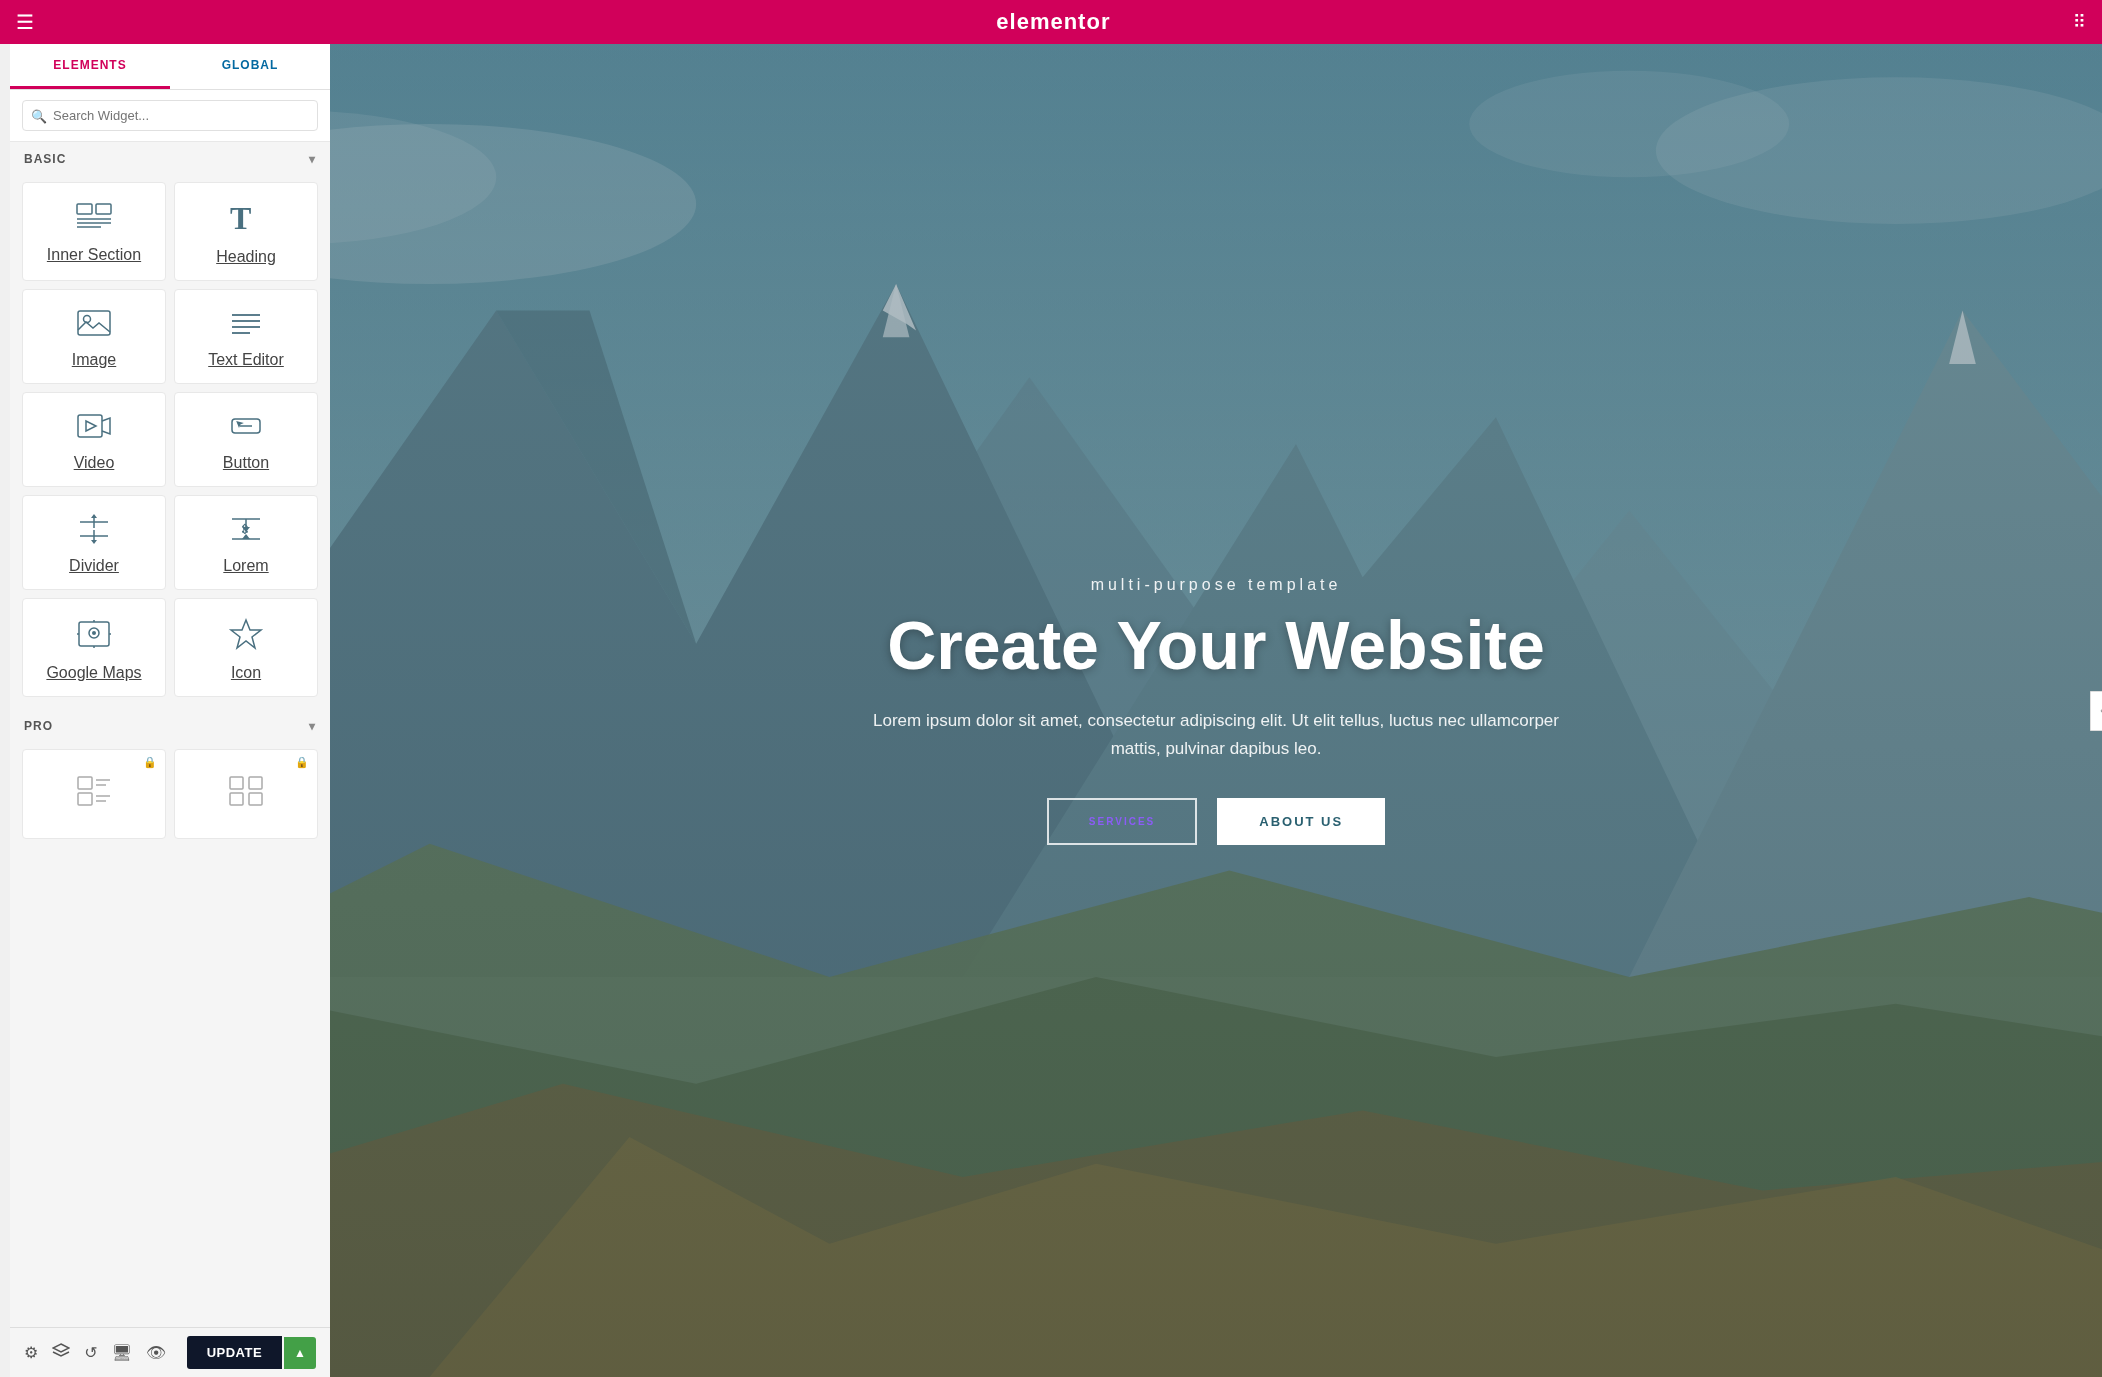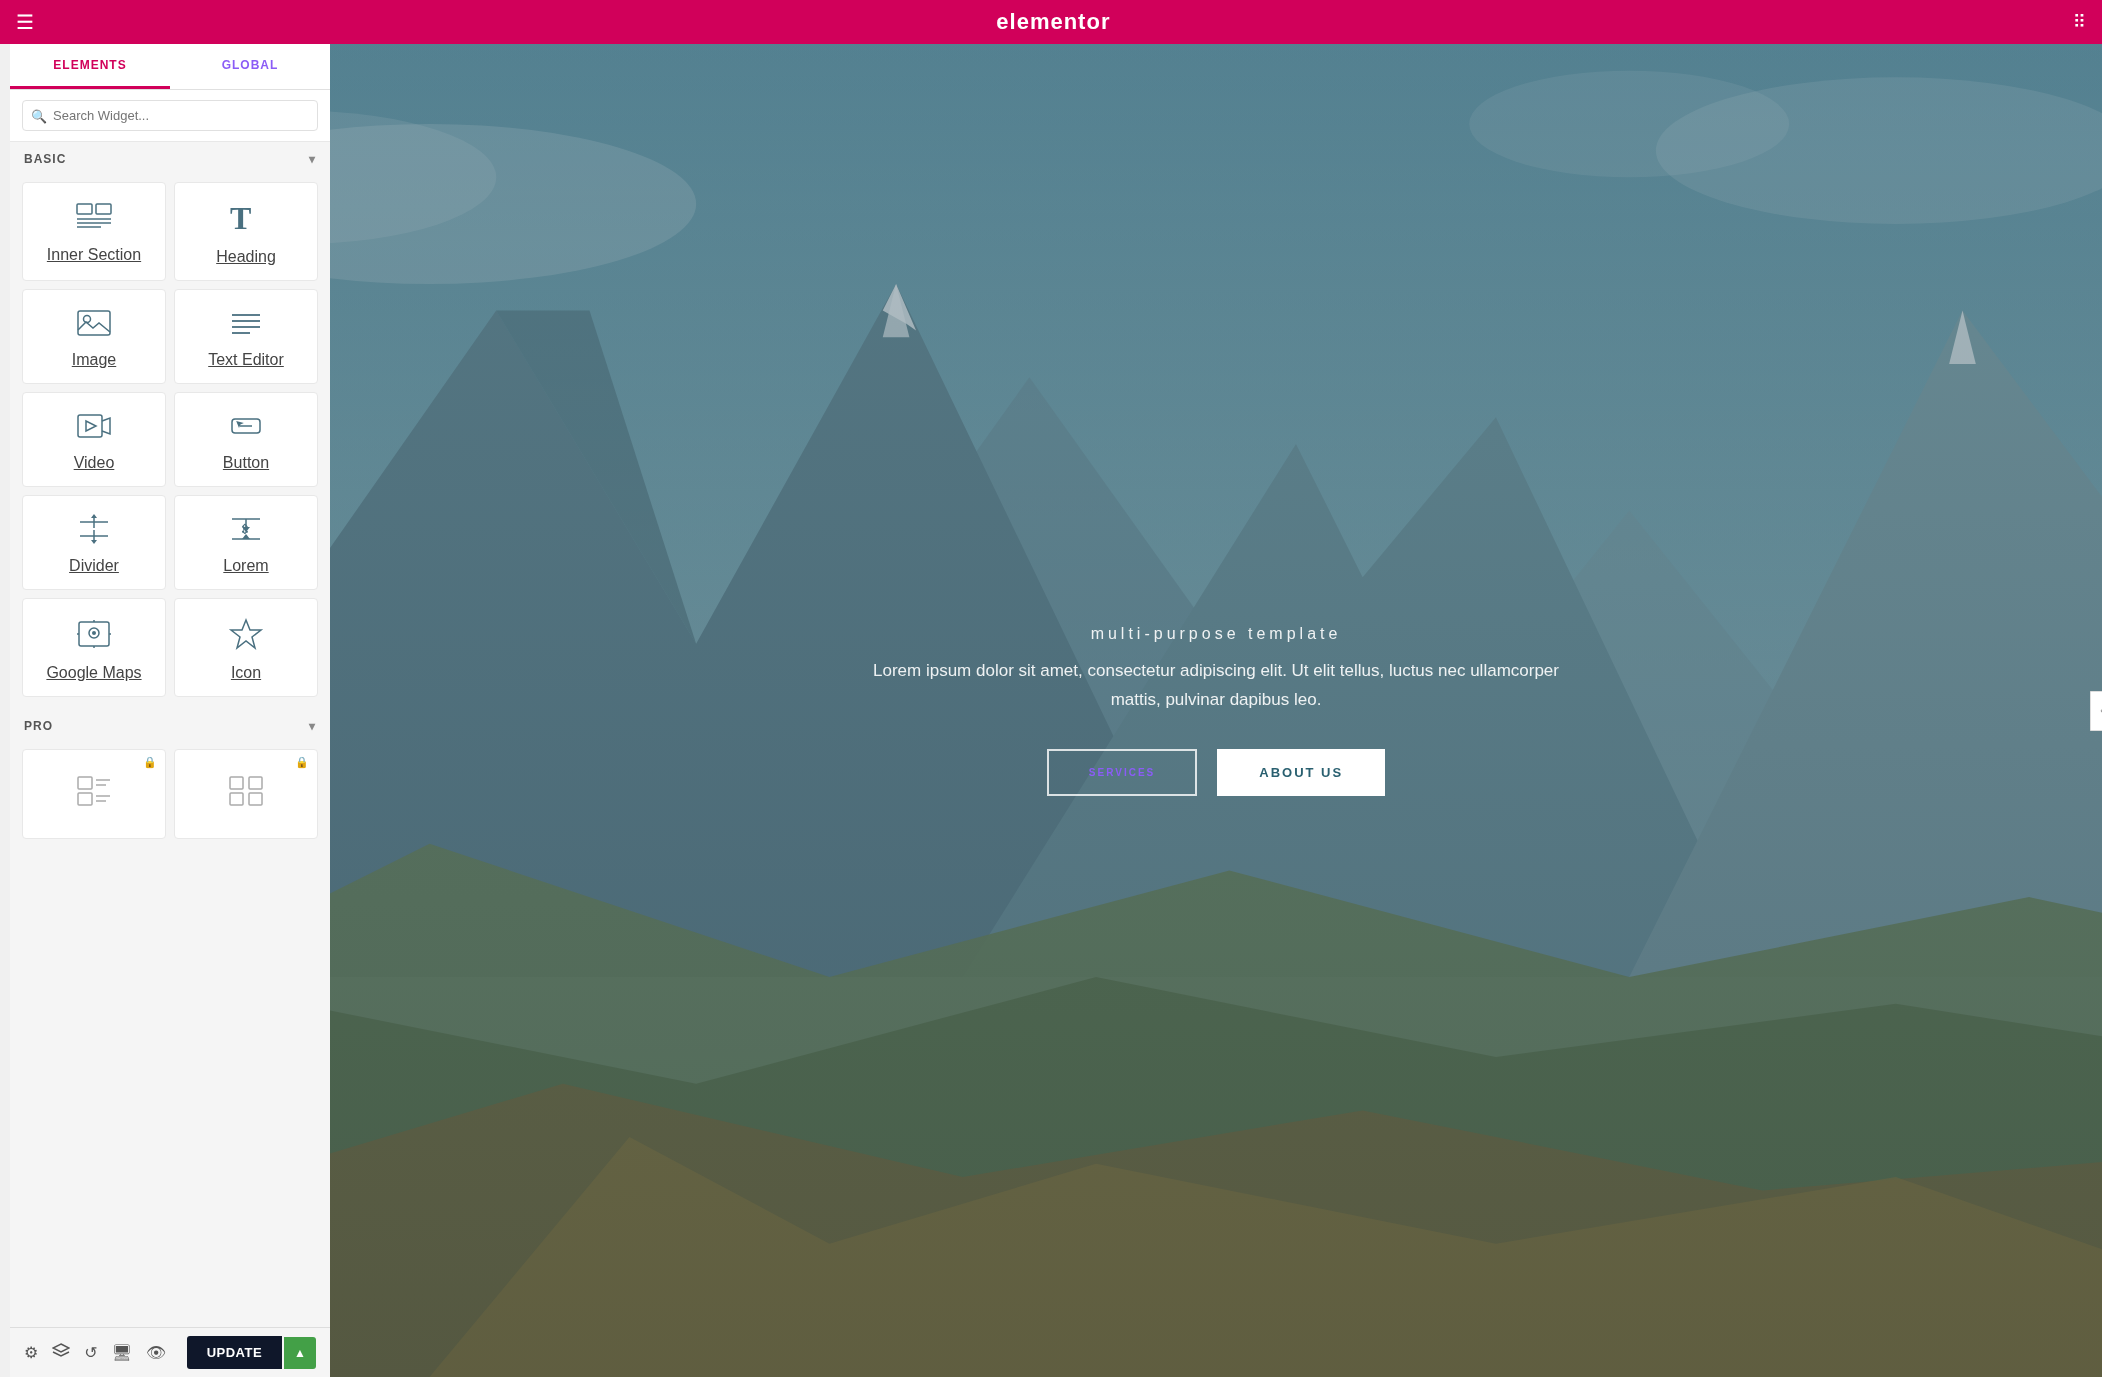--- a/index.html
+++ b/index.html
@@ -43,21 +43,21 @@
       background: #fff;
       border-bottom: 1px solid #e0e0e0;
     }
     .sidebar-tab {
       flex: 1;
       text-align: center;
       padding: 14px 0;
       font-size: 12px;
       font-weight: 600;
       letter-spacing: 1px;
-      color: #8b5cf6;
+      color: #0369a1;
       cursor: pointer;
       border-bottom: 3px solid transparent;
     }
     .sidebar-tab.active {
       color: #d1005a;
       border-bottom: 3px solid #d1005a;
     }
 
     
     .sidebar-search {
@@ -568,20 +568,21 @@
 
         <polygon points="0,900 400,780 700,850 1000,800 1300,860 1780,820 1780,1000 0,1000" fill="#8a7840" opacity="0.85"></polygon>
         <polygon points="300,1000 450,820 600,900 800,840 1100,900 1400,850 1600,920 1780,880 1780,1000" fill="#a08840" opacity="0.7"></polygon>
 
         <rect width="1780" height="1000" fill="url(#overlayGrad)"></rect>
       </svg>
 
       <div class="canvas-content">
         <div class="hero-overlay">
           <div class="hero-subtitle">multi-purpose template</div>
+          <div class="hero-title">Create Your Website</div>
           <div class="hero-desc">Lorem ipsum dolor sit amet, consectetur adipiscing elit. Ut elit tellus, luctus nec ullamcorper mattis, pulvinar dapibus leo.</div>
           <div class="hero-buttons">
             <button class="btn-outline">SERVICES</button>
             <button class="btn-solid">ABOUT US</button>
           </div>
         </div>
       </div>
     </div>
 
   </div>

